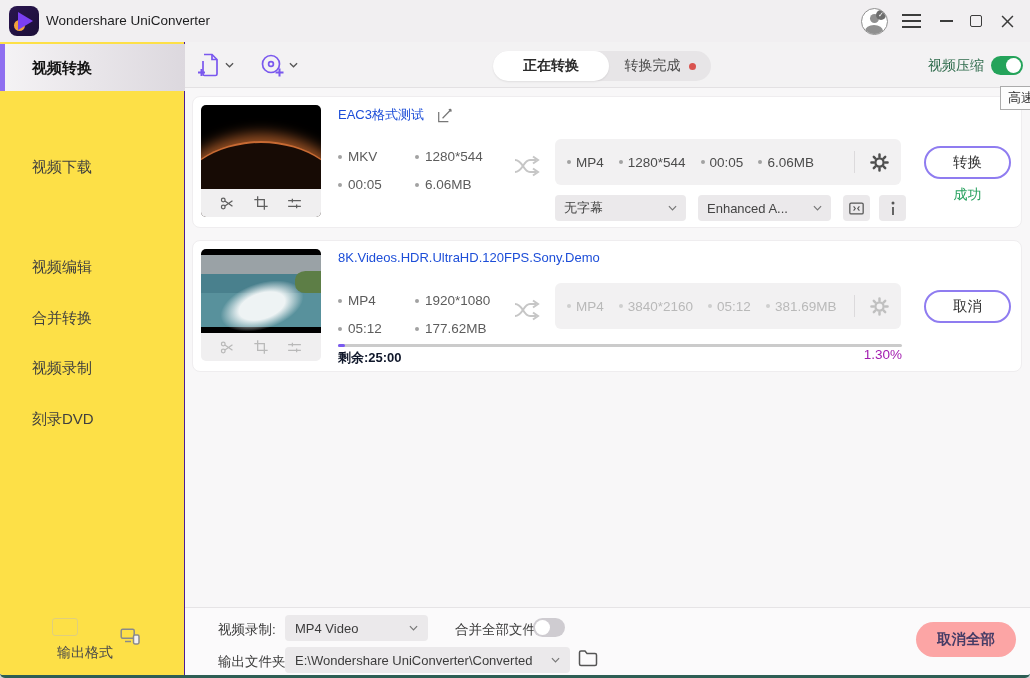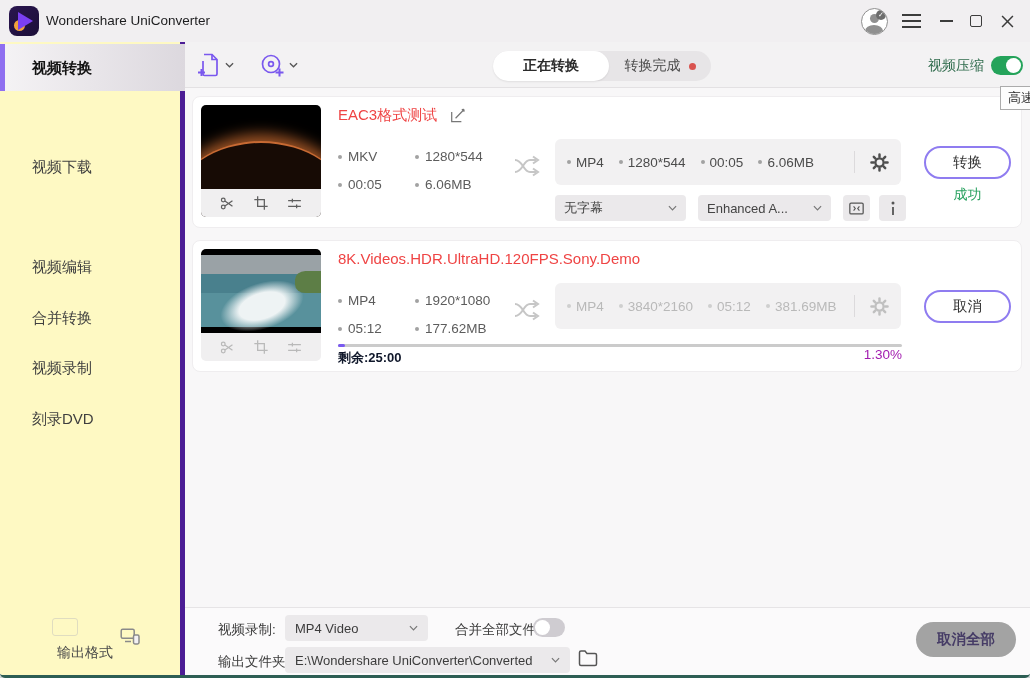--- a/index.html
+++ b/index.html
@@ -22,21 +22,21 @@
   .avatar .shoulders{ position:absolute; left:3px; top:16px; width:18px; height:12px; border-radius:50% 50% 0 0; background:#909090; }
   .avatar .badge{ position:absolute; left:14px; top:1px; width:10px; height:10px; border-radius:50%; background:#6d6d6d;
                   color:#fff; font-size:7px; line-height:10px; text-align:center; }
   .hamburger{ left:902px; top:14px; width:19px; height:14px; display:flex; flex-direction:column; justify-content:space-between; }
   .hamburger i{ display:block; height:1.7px; background:#3c3c3c; }
   .winbtn{ top:12px; width:18px; height:18px; display:flex; align-items:center; justify-content:center; }
   .minimize-bar{ width:13px; height:1.6px; background:#3c3c3c; }
   .maximize-box{ width:12px; height:12px; border:1.4px solid #3c3c3c; border-radius:2px; }
 
   
-  .sidebar{ left:0; top:42px; width:185px; height:636px; background:#fef9c3; border-right:5px solid #4c1d95; }
+  .sidebar{ left:0; top:42px; width:185px; height:636px; background:#fde047; border-right:1px solid #4c1d95; }
   .side-item{ position:absolute; left:0; width:185px; height:28px; font-size:15px; color:#3f3f3f; line-height:28px; padding-left:32px; cursor:default; }
   .side-item.active{ height:47px; line-height:47px; top:2px; font-weight:bold; color:#141414;
                      background:linear-gradient(90deg,#f5f3f5 0%,#dcd8de 100%); }
   .side-item.active::before{ content:""; position:absolute; left:0; top:0; width:5px; height:47px; background:#8f6ff0; }
   .side-bottom-label{ position:absolute; left:57px; top:602px; font-size:14px; color:#4a4a4a; }
   .ghost-panel{ position:absolute; left:52px; top:576px; width:26px; height:18px; border:1.3px solid #bdbbbd; border-radius:3px; opacity:.45; }
   .devices-ic{ position:absolute; left:120px; top:586px; }
 
   
   .toolbar{ left:185px; top:42px; width:845px; height:46px; background:#f3f2f3; border-bottom:1px solid #e3e1e3; }
@@ -63,21 +63,21 @@
                  display:flex; align-items:center; justify-content:space-around; padding:0 10px; }
   .img-solar{ background:#000; }
   .img-solar::before{ content:""; position:absolute; left:-25px; top:36px; width:170px; height:120px; border-radius:50%;
                       background:#170b05; border-top:2px solid #c76a33; box-shadow:0 -7px 14px rgba(235,125,55,.65); }
   .img-falls{ background:linear-gradient(180deg,#000 0 7%, #9aa2a6 7% 30%, #49808d 30% 52%, #58919c 52% 93%, #000 93% 100%); }
   .img-falls::before{ content:""; position:absolute; left:18px; top:34px; width:86px; height:46px; border-radius:50%;
                       background:radial-gradient(closest-side,#eef3f4 0 55%,rgba(238,243,244,0) 100%); transform:rotate(-18deg); }
   .img-falls::after{ content:""; position:absolute; right:0; top:22px; width:26px; height:22px; border-radius:40% 0 0 40%;
                      background:#5d7e46; }
   .task-title{ position:absolute; left:145px; top:9px; display:flex; align-items:center; gap:12px;
-               font-size:15px; color:#ef4444; }
+               font-size:13px; color:#1d4ed8; }
   .inforow{ position:absolute; display:flex; align-items:center; gap:6px; font-size:13.5px; color:#5c5c5c; }
   .dot{ width:4px; height:4px; border-radius:50%; background:#a2a2a2; flex:none; }
   .outbox{ position:absolute; left:362px; top:42px; width:346px; height:46px; background:#f2f1f2; border-radius:6px;
            display:flex; align-items:center; padding:0 12px; gap:5px; font-size:13.5px; color:#4c4c4c; }
   .outbox .sep{ width:1px; height:22px; background:#dcdadc; margin:0 10px 0 auto; }
   .outbox.disabled{ color:#b9b9b9; } .outbox.disabled .dot{ background:#cfcfcf; }
   .pillbtn{ position:absolute; left:731px; top:49px; width:87px; height:33px; border:2px solid #8f7cf0; border-radius:17px;
             background:#fff; font-size:14.5px; color:#333; display:flex; align-items:center; justify-content:center; cursor:pointer; }
   .status-ok{ position:absolute; left:731px; top:89px; width:87px; text-align:center; font-size:14px; color:#27a15f; }
   .mini-select{ position:absolute; top:98px; height:26px; background:#ebe9eb; border-radius:4px; display:flex;
@@ -87,21 +87,21 @@
   .prog-track{ position:absolute; left:145px; top:103px; width:564px; height:3px; background:#cbcbcb; border-radius:2px; }
   .prog-fill{ height:3px; background:#7a5af0; border-radius:2px; min-width:7px; }
   .remaining{ position:absolute; left:145px; top:108px; font-size:13px; font-weight:bold; color:#0f172a; }
   .percent{ position:absolute; left:600px; top:106px; width:109px; text-align:right; font-size:13.5px; color:#a21caf; }
 
   
   .footer{ left:185px; top:607px; width:845px; height:71px; background:#fbfafb; border-top:1px solid #e6e4e6; }
   .f-label{ position:absolute; font-size:13.5px; color:#3c3c3c; }
   .f-select{ position:absolute; height:26px; background:#ebe9eb; border-radius:4px; display:flex; align-items:center;
              justify-content:space-between; padding:0 10px; font-size:13px; color:#3c3c3c; cursor:pointer; }
-  .cancel-all{ position:absolute; left:731px; top:14px; width:100px; height:35px; background:#a3a3a3; border-radius:18px;
+  .cancel-all{ position:absolute; left:731px; top:14px; width:100px; height:35px; background:#fca5a5; border-radius:18px;
                display:flex; align-items:center; justify-content:center; font-size:14.5px; font-weight:bold; color:#463c66; cursor:pointer; }
 </style>
 </head>
 <body>
 
 <div class="window">
 
   <div class="abs titlebar">
     <div class="abs logo">
       <span class="orange"></span>

